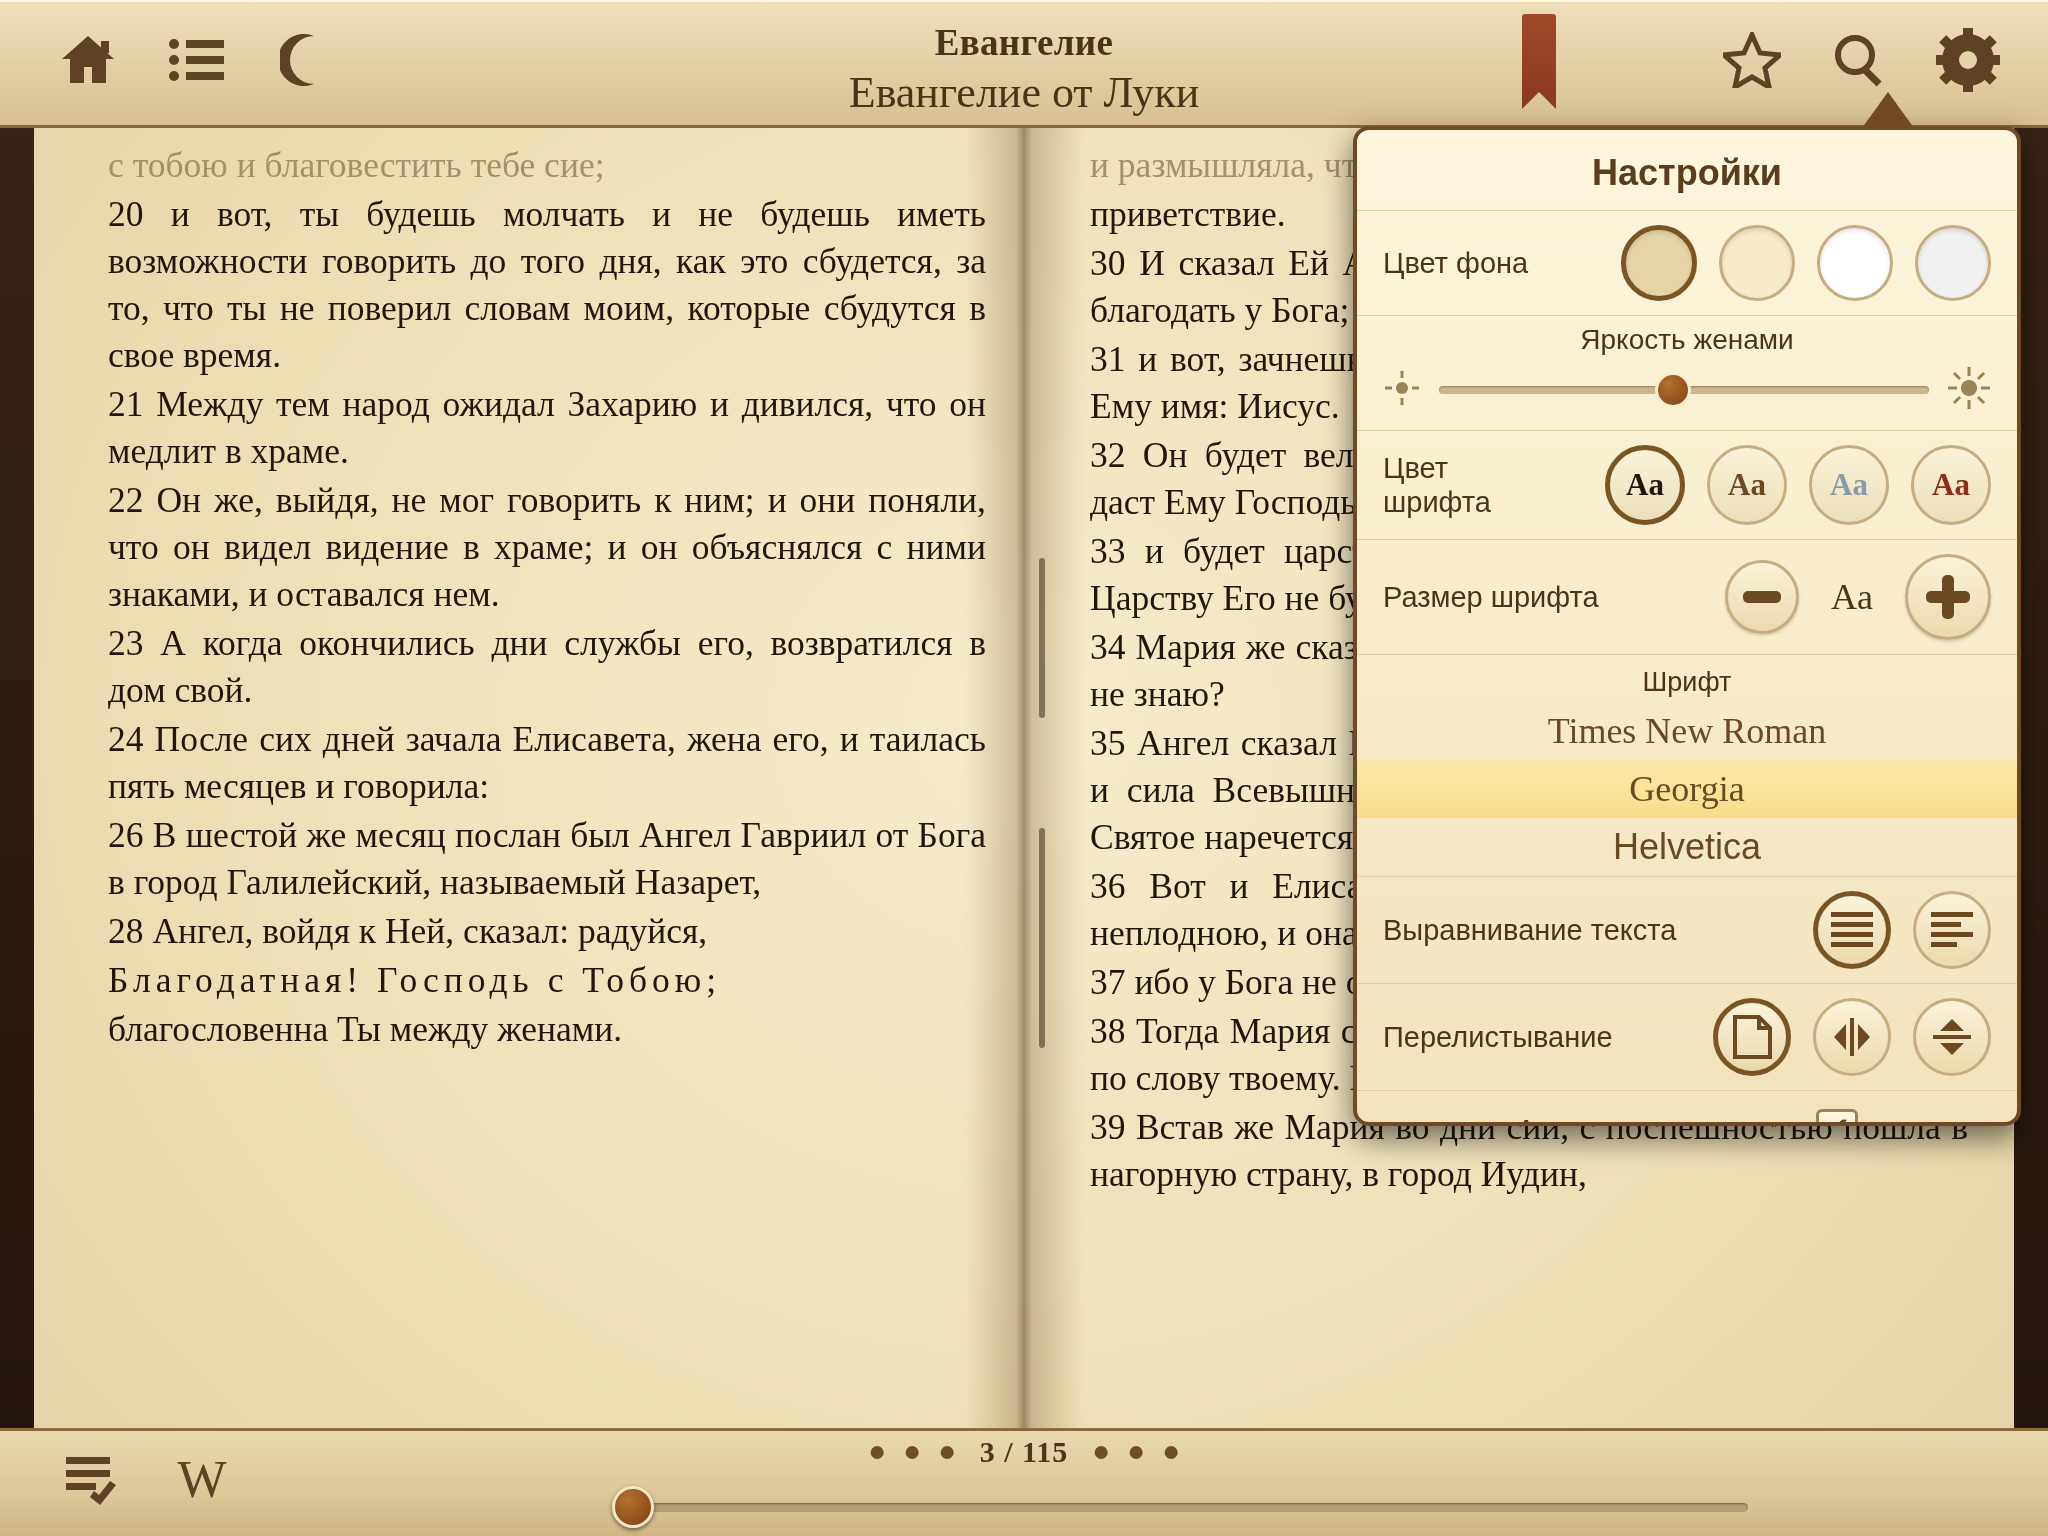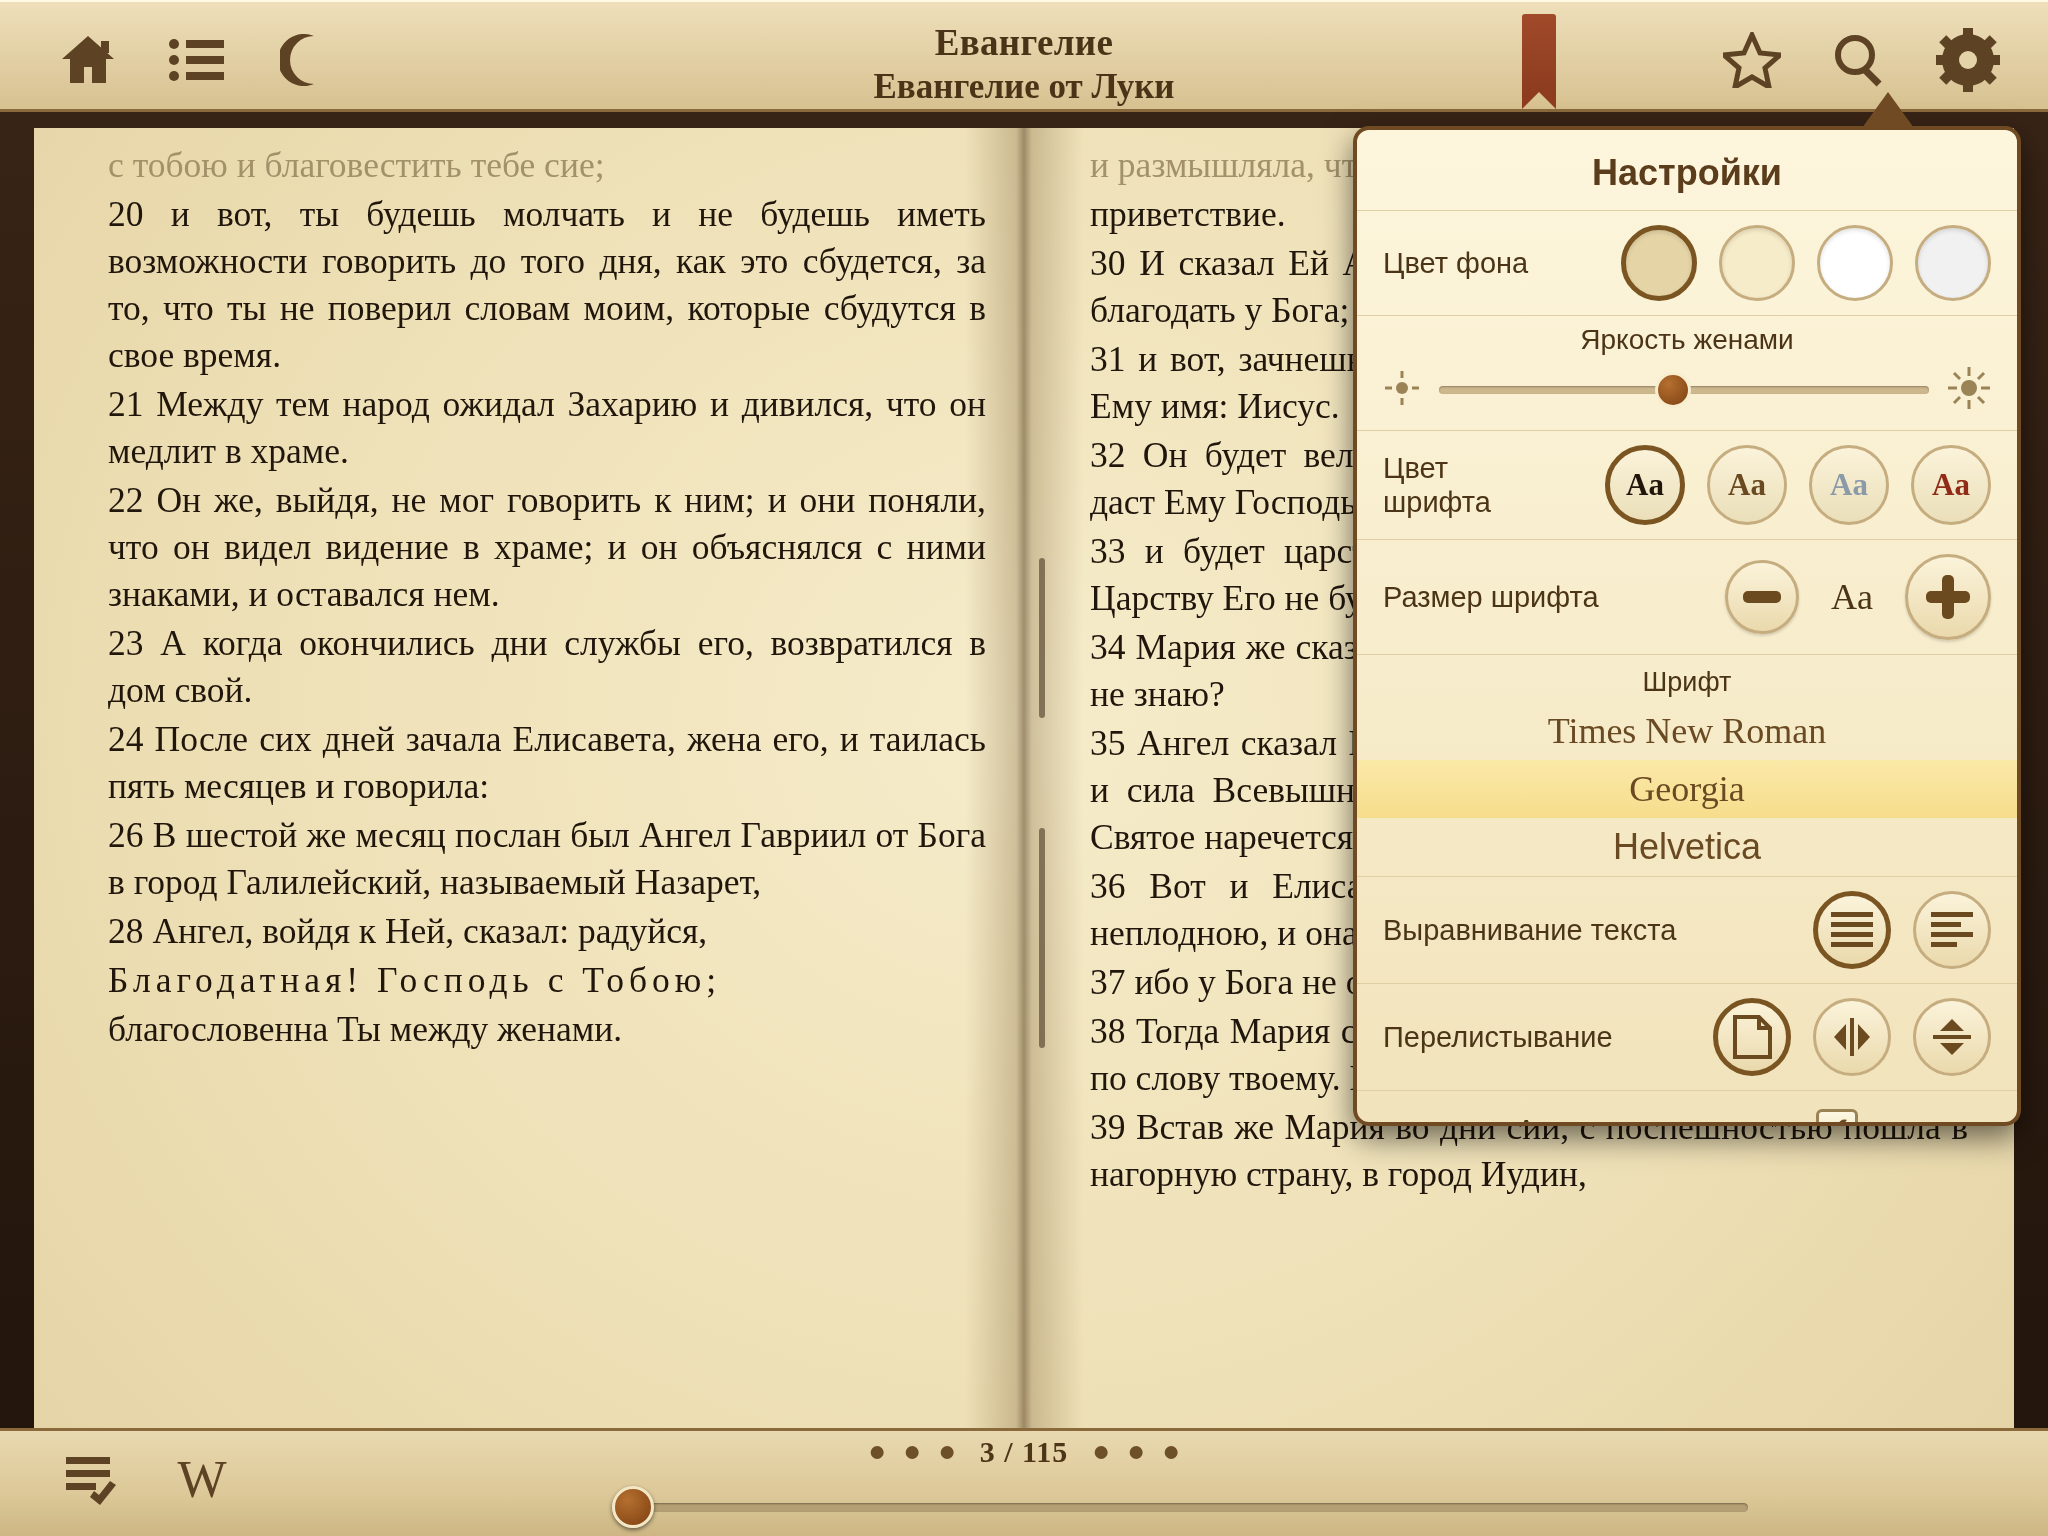--- a/index.html
+++ b/index.html
@@ -10,35 +10,35 @@
     background: #2b1b10;
   }
   #app {
     position: relative;
     width: 2048px; height: 1536px;
     background: linear-gradient(180deg, #3a2517 0%, #21140b 100%);
   }
 
   
   .toolbar {
-    position: absolute; left: 0; top: 0; width: 2048px; height: 112px;
+    position: absolute; left: 0; top: 0; width: 2048px; height: 128px;
     background: linear-gradient(180deg, #efe0bb 0%, #e4d2a8 45%, #d7c191 100%);
     border-bottom: 3px solid #8a6a3c;
     box-shadow: inset 0 2px 0 #fff8e2;
   }
   .tb-left { position: absolute; left: 56px; top: 28px; display: flex; gap: 44px; align-items: center; }
   .tb-right { position: absolute; right: 48px; top: 28px; display: flex; gap: 44px; align-items: center; }
   .icon-btn { width: 64px; height: 64px; display: flex; align-items: center; justify-content: center; color: #5d4223; }
   .icon-btn svg { display: block; }
   .title-wrap {
     position: absolute; left: 50%; transform: translateX(-50%); top: 22px;
     text-align: center; color: #4a3418; width: 900px;
   }
   .title-main { font-size: 37px; font-weight: bold; letter-spacing: .3px; line-height: 1.15; }
-  .title-sub { font-size: 35px; font-weight: bold; line-height: 1.25; }
+  .title-sub { font-size: 44px; font-weight: normal; line-height: 1.25; }
 
   .bookmark {
     position: absolute; right: 492px; top: 14px; width: 34px; height: 78px;
     background: linear-gradient(180deg, #a14a2a 0%, #8d3c20 100%);
     border-radius: 3px 3px 0 0;
   }
   .bookmark:after {
     content: ""; position: absolute; left: 0; bottom: -17px;
     border-left: 17px solid #8d3c20; border-right: 17px solid #8d3c20;
     border-bottom: 17px solid transparent;

